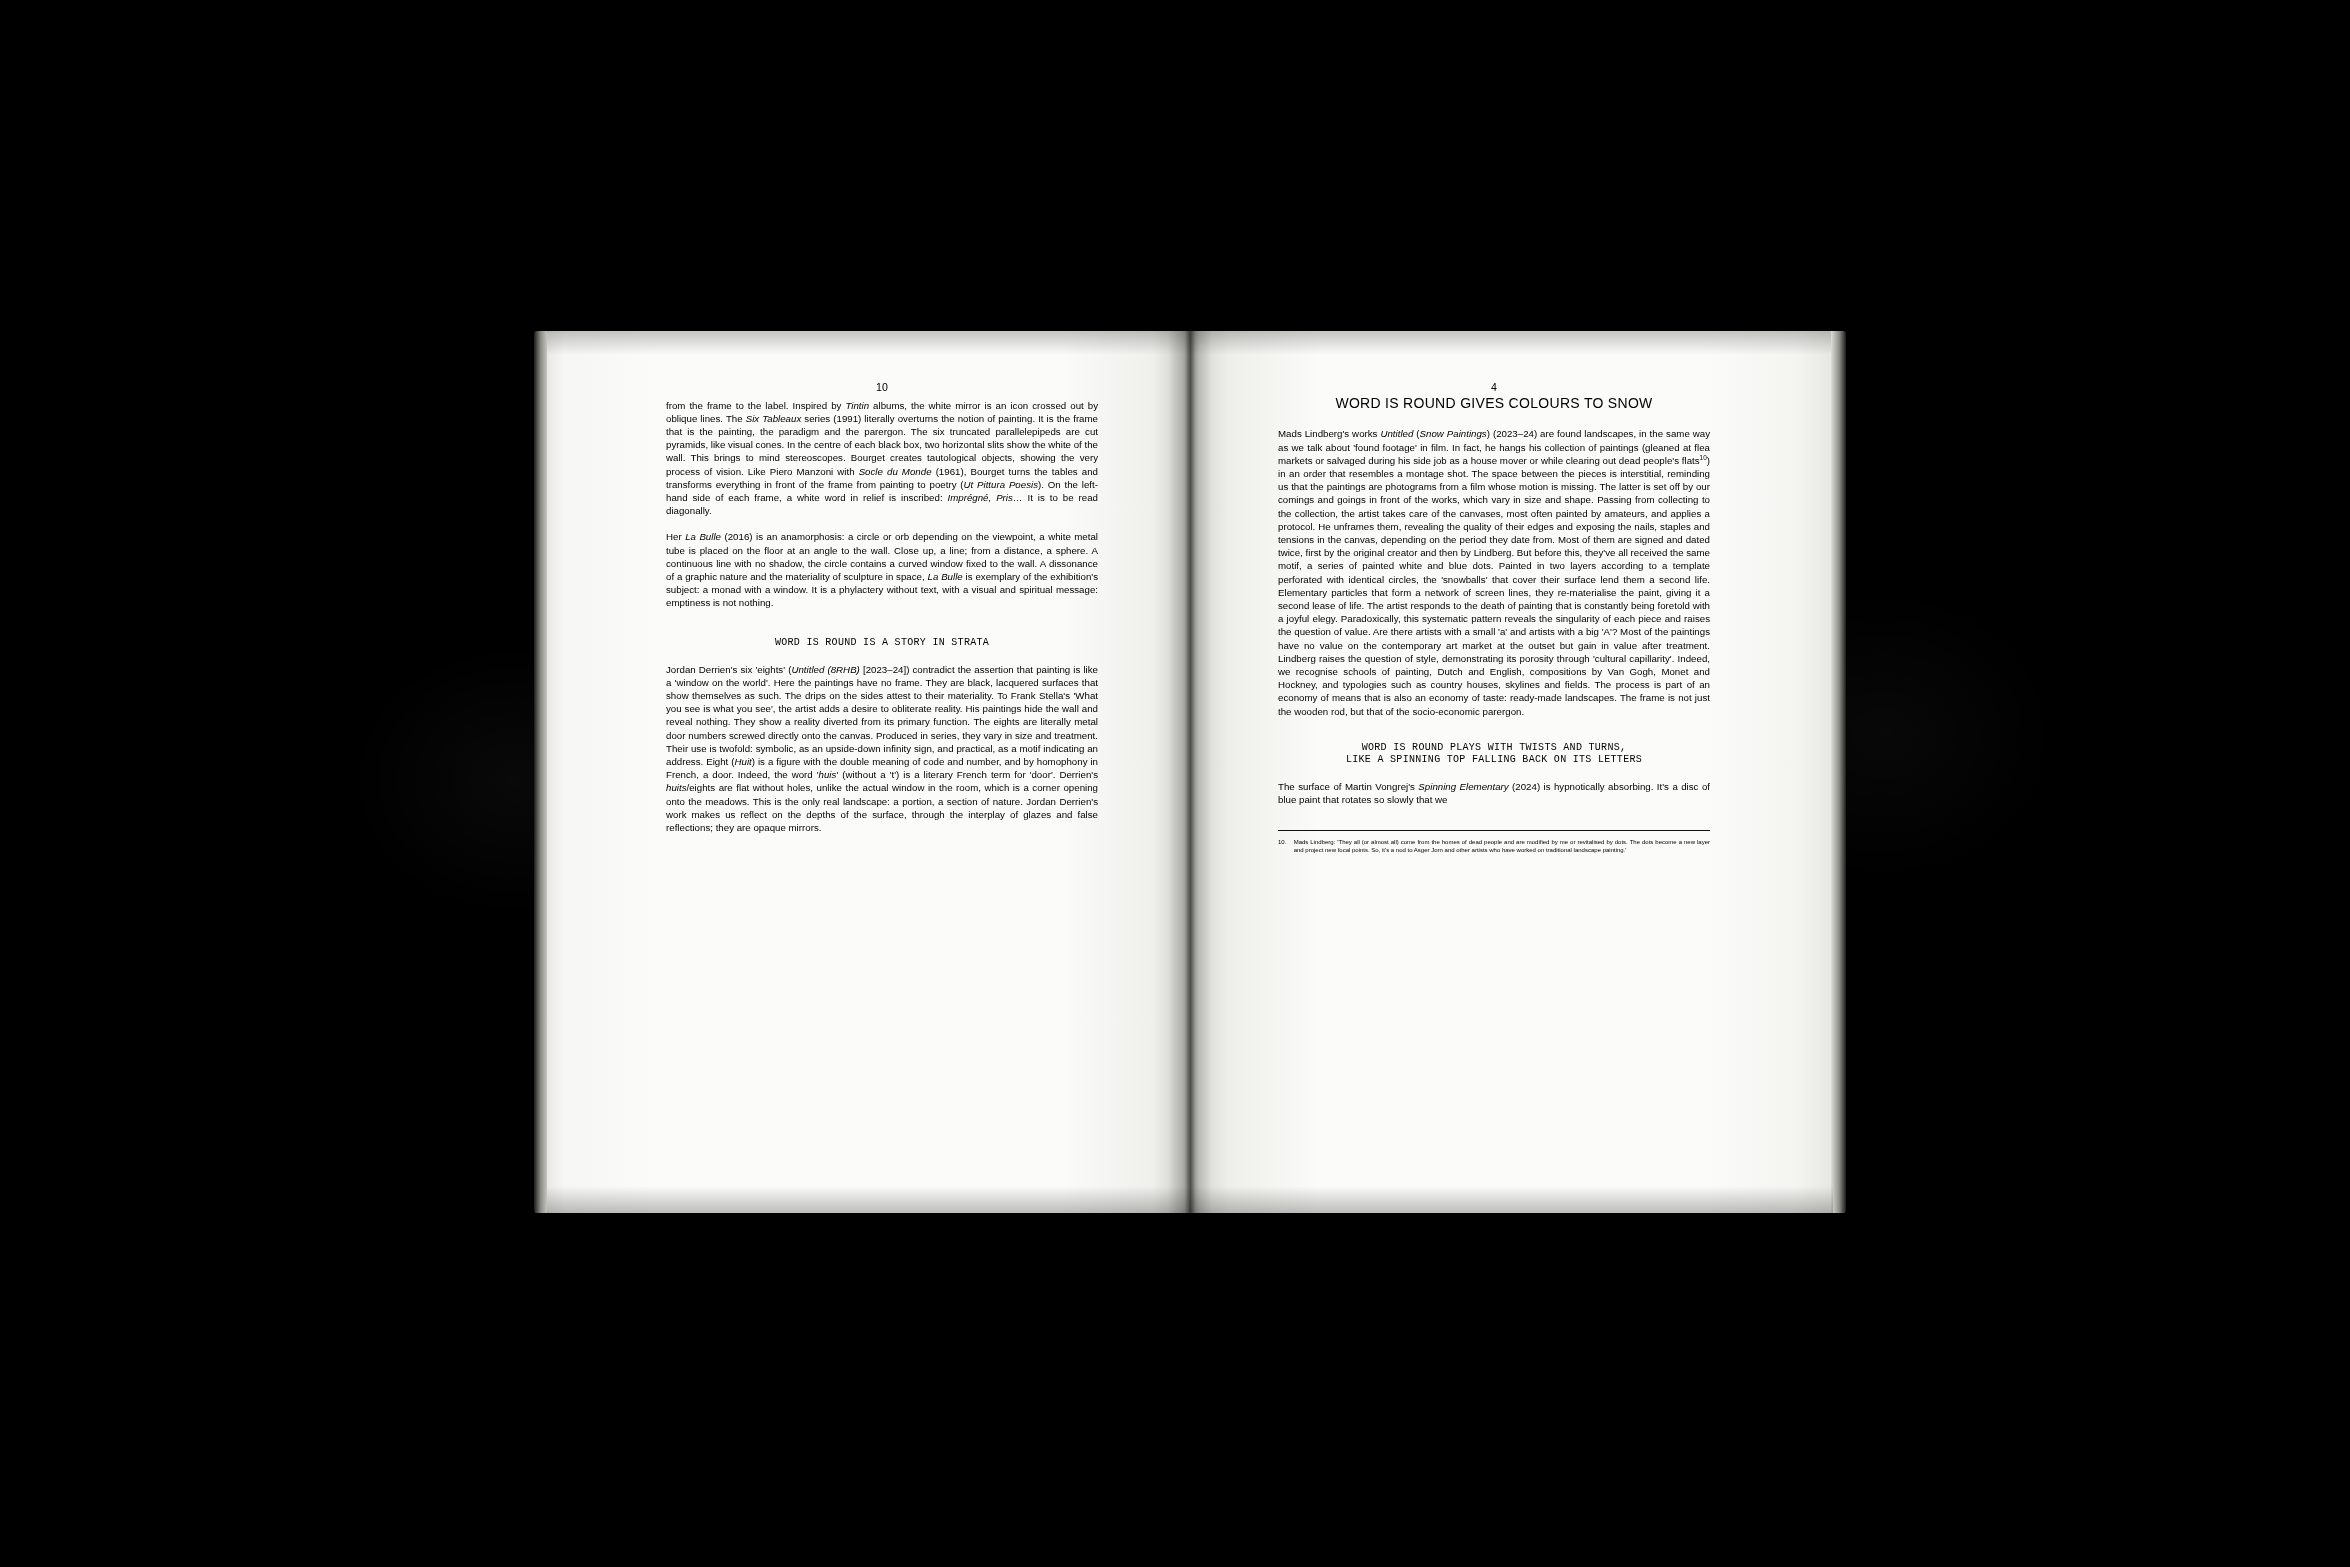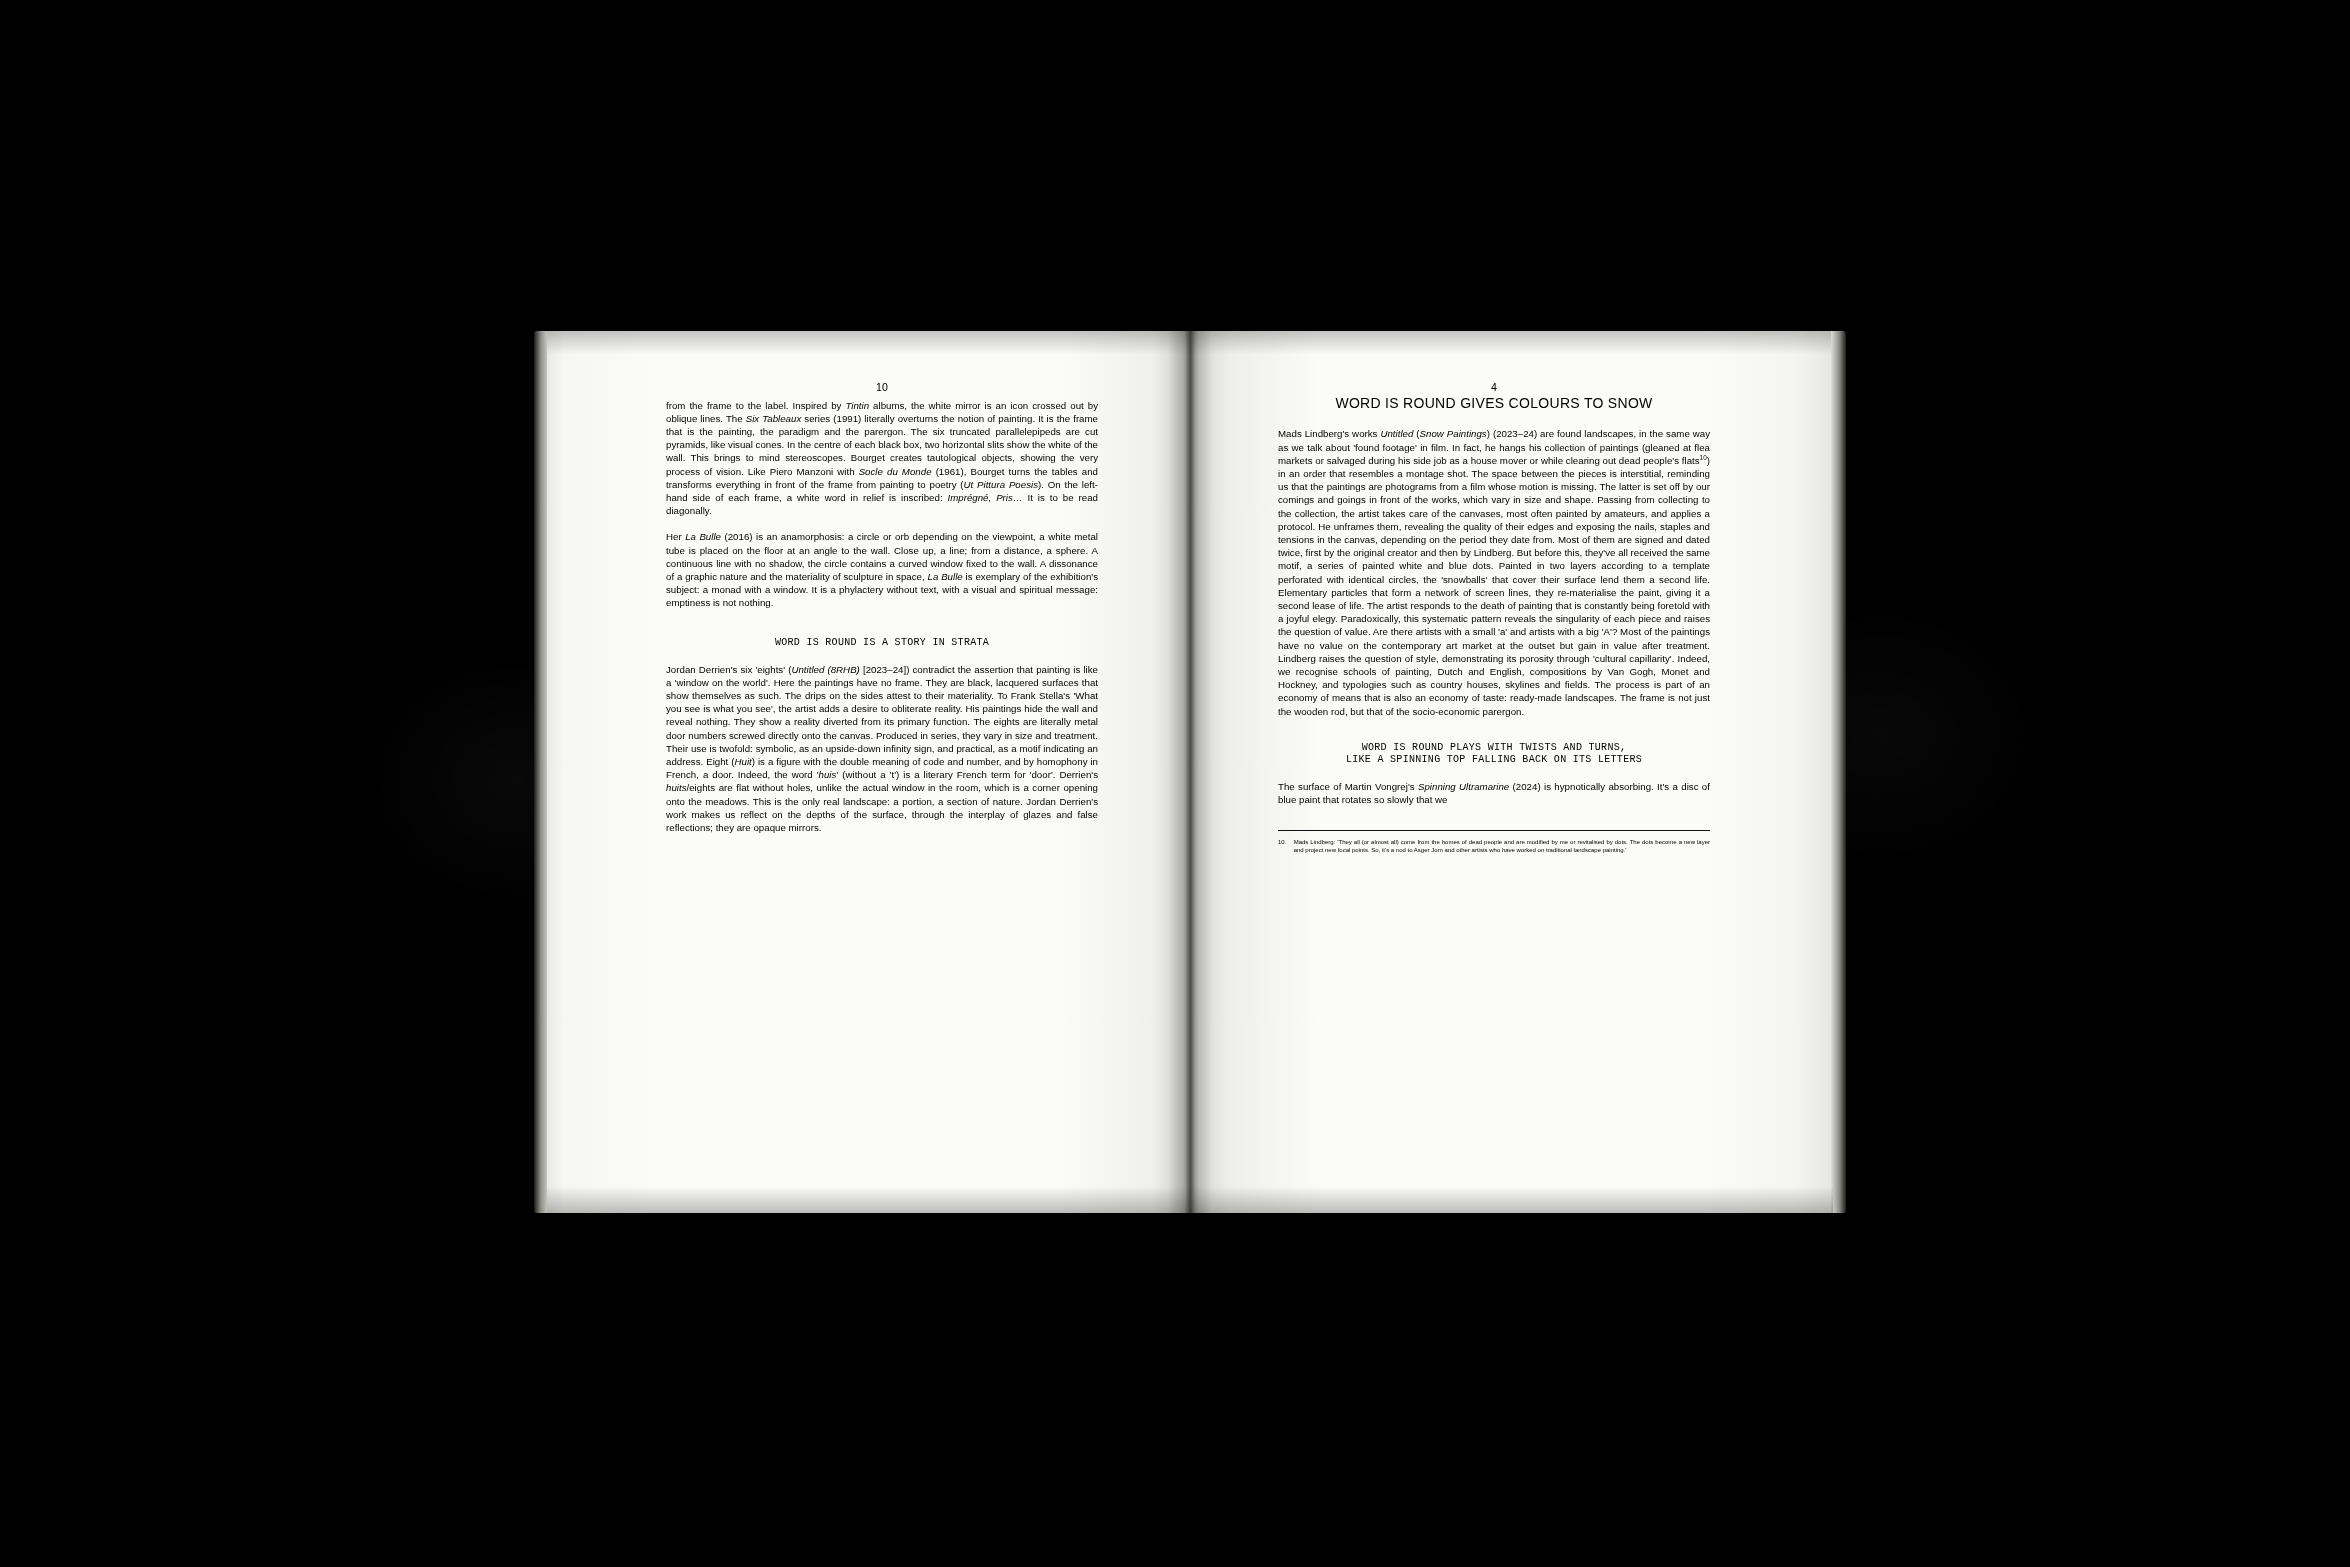--- a/index.html
+++ b/index.html
@@ -234,21 +234,21 @@
         <div class="folio">4</div>
         <div class="running-head">WORD IS ROUND GIVES COLOURS TO SNOW</div>
 
         <p class="body">Mads Lindberg's works <em>Untitled</em> (<em>Snow Paintings</em>) (2023–24) are found landscapes, in the same way as we talk about 'found footage' in film. In fact, he hangs his collection of paintings (gleaned at flea markets or salvaged during his side job as a house mover or while clearing out dead people's flats<sup>10</sup>) in an order that resembles a montage shot. The space between the pieces is interstitial, reminding us that the paintings are photograms from a film whose motion is missing. The latter is set off by our comings and goings in front of the works, which vary in size and shape. Passing from collecting to the collection, the artist takes care of the canvases, most often painted by amateurs, and applies a protocol. He unframes them, revealing the quality of their edges and exposing the nails, staples and tensions in the canvas, depending on the period they date from. Most of them are signed and dated twice, first by the original creator and then by Lindberg. But before this, they've all received the same motif, a series of painted white and blue dots. Painted in two layers according to a template perforated with identical circles, the 'snowballs' that cover their surface lend them a second life. Elementary particles that form a network of screen lines, they re-materialise the paint, giving it a second lease of life. The artist responds to the death of painting that is constantly being foretold with a joyful elegy. Paradoxically, this systematic pattern reveals the singularity of each piece and raises the question of value. Are there artists with a small 'a' and artists with a big 'A'? Most of the paintings have no value on the contemporary art market at the outset but gain in value after treatment. Lindberg raises the question of style, demonstrating its porosity through 'cultural capillarity'. Indeed, we recognise schools of painting, Dutch and English, compositions by Van Gogh, Monet and Hockney, and typologies such as country houses, skylines and fields. The process is part of an economy of means that is also an economy of taste: ready-made landscapes. The frame is not just the wooden rod, but that of the socio-economic parergon.</p>
 
         <div class="section-head">
           <span>WORD IS ROUND PLAYS WITH TWISTS AND TURNS,</span><br>
           <span>LIKE A SPINNING TOP FALLING BACK ON ITS LETTERS</span>
         </div>
 
-        <p class="body tight">The surface of Martin Vongrej's <em>Spinning Ultramarine</em> (2024) is hypnotically absorbing. It's a disc of blue paint that rotates so slowly that we</p>
+        <p class="body tight">The surface of Martin Vongrej's <em>Spinning Elementary</em> (2024) is hypnotically absorbing. It's a disc of blue paint that rotates so slowly that we</p>
 
         <div class="footnote">
           <span class="num">10.</span>
           <span class="txt">Mads Lindberg: 'They all (or almost all) come from the homes of dead people and are modified by me or revitalised by dots. The dots become a new layer and project new focal points. So, it's a nod to Asger Jorn and other artists who have worked on traditional landscape painting.'</span>
         </div>
       </div>
     </div>
 
     <div class="edge right-edge"></div>
 

